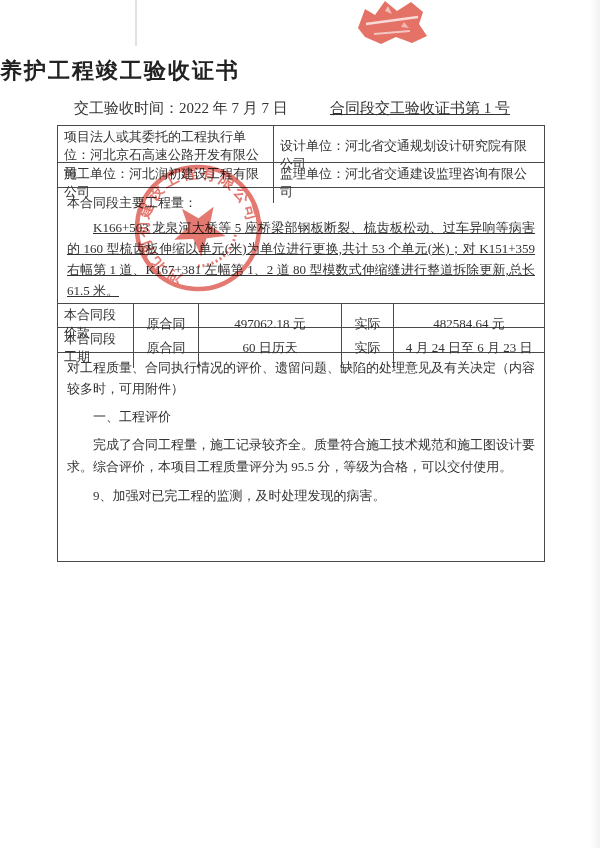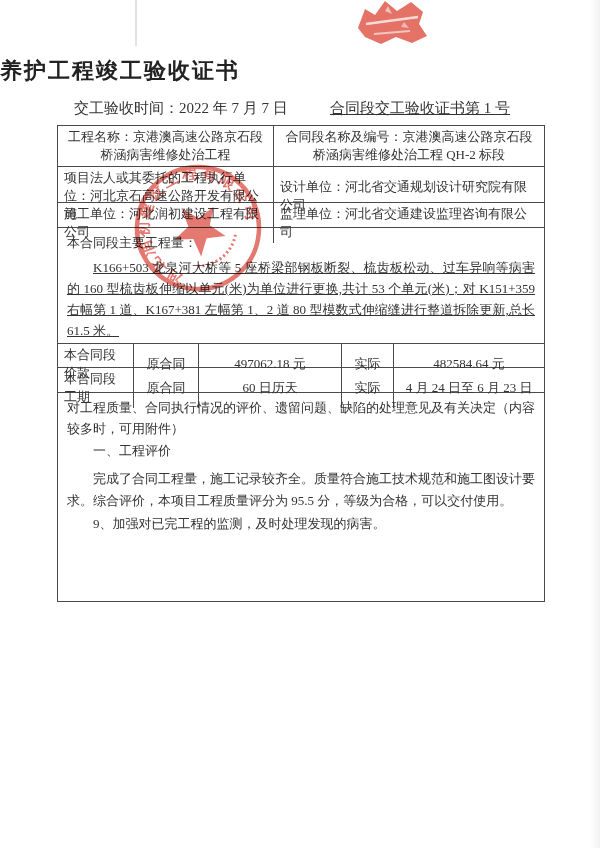--- a/index.html
+++ b/index.html
@@ -41,21 +41,21 @@
   .cell.left{justify-content:flex-start;text-align:left;}
   .r1{height:40px;} .r2{height:36px;} .r3{height:25px;}
   .r4{height:116px;} .r5{height:24px;} .r6{height:25px;} .r7{height:209px;}
 
   .blockcell{
     box-sizing:border-box;display:block;font-size:13px;color:#333;
     padding:4px 9px;line-height:21px;
   }
   .blockcell .para{margin:4px 0 0 0;text-indent:2em;text-align:justify;text-decoration:underline;}
   .eval .hdr{margin:0;text-align:justify;}
-  .eval .sec{margin:1px 0 0 0;text-indent:2em;}
+  .eval .sec{margin:7px 0 0 0;text-indent:2em;}
   .eval .body-para{margin:7px 0 0 0;text-indent:2em;text-align:justify;line-height:22px;}
 
   
   .company-seal{
     position:absolute;left:123px;top:153px;width:150px;height:150px;
     transform:rotate(-40deg);opacity:0.72;mix-blend-mode:multiply;
     pointer-events:none;
   }
   
   .torn-seal{
@@ -70,24 +70,20 @@
 <div class="scan-smudge"></div>
 
 <div class="doc-title">养护工程竣工验收证书</div>
 
 <div class="subtitle-row">
   <span class="left">交工验收时间：2022 年 7 月 7 日</span>
   <span class="right">合同段交工验收证书第 1 号</span>
 </div>
 
 <div class="cert-table">
-  <div class="t-row cols2 r1">
-    <div class="cell center">工程名称：京港澳高速公路京石段桥涵病害维修处治工程</div>
-    <div class="cell center">合同段名称及编号：京港澳高速公路京石段桥涵病害维修处治工程 QH-2 标段</div>
-  </div>
   <div class="t-row cols2 r2">
     <div class="cell left">项目法人或其委托的工程执行单位：河北京石高速公路开发有限公司</div>
     <div class="cell left">设计单位：河北省交通规划设计研究院有限公司</div>
   </div>
   <div class="t-row cols2 r3">
     <div class="cell left">施工单位：河北润初建设工程有限公司</div>
     <div class="cell left">监理单位：河北省交通建设监理咨询有限公司</div>
   </div>
   <div class="t-row r4" style="grid-template-columns:1fr;">
     <div class="blockcell">

